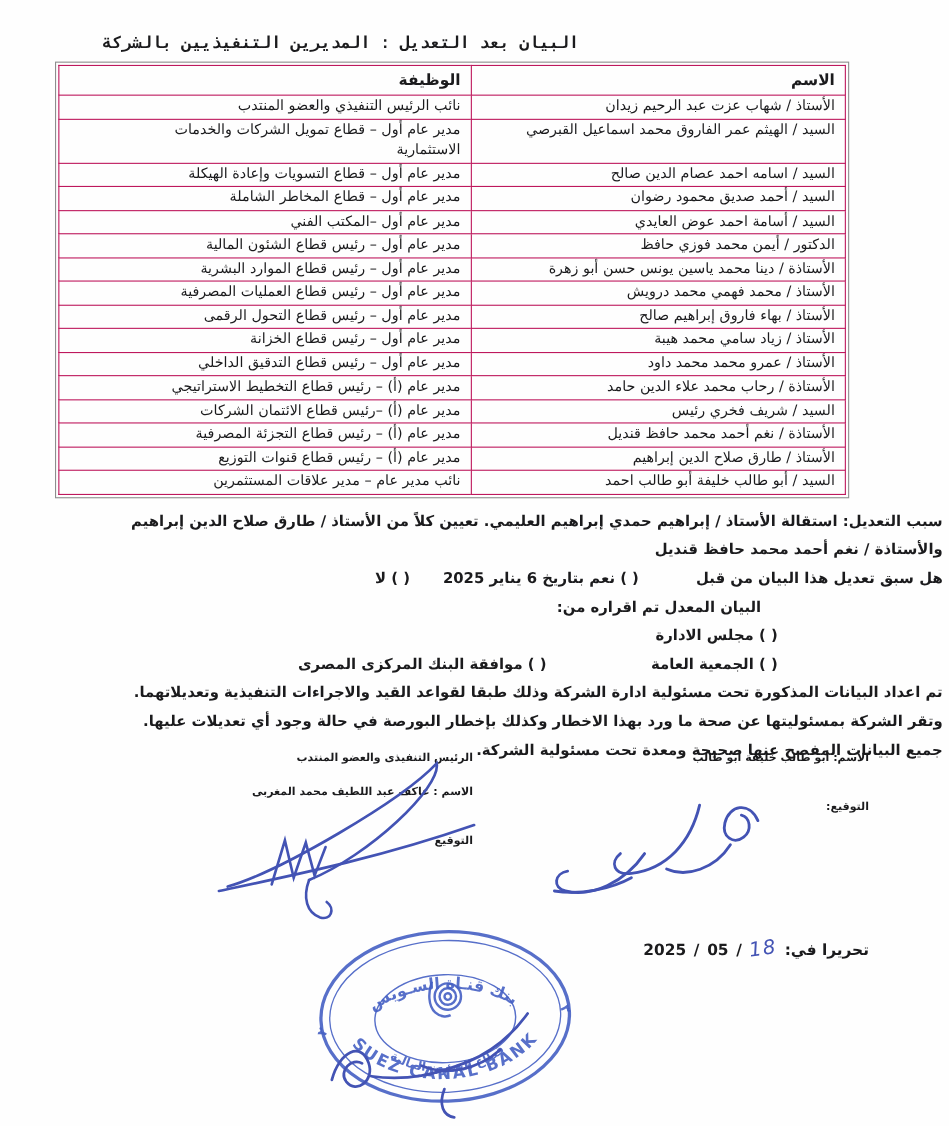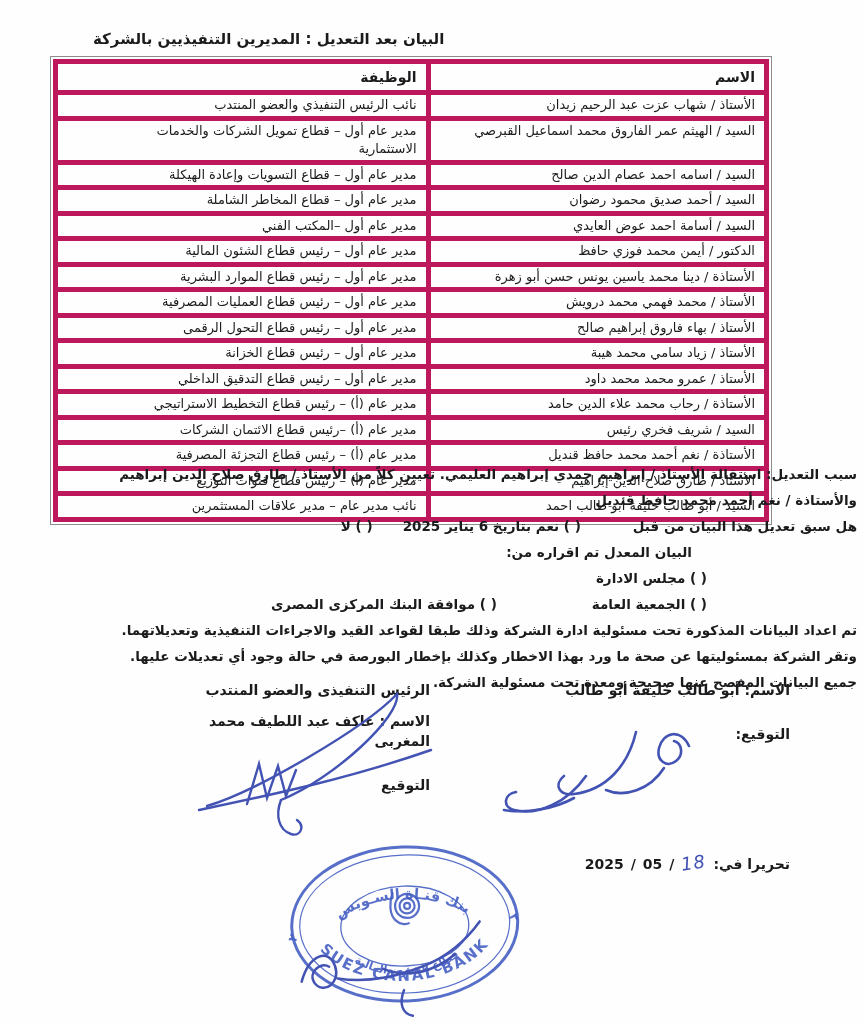--- a/index.html
+++ b/index.html
@@ -14,35 +14,35 @@
     overflow:hidden;
   }
   
   .doc-title{
     padding-top:30px;
     padding-left:93px;
     text-align:left;
     direction:rtl;
     font-size:15px;font-weight:bold;
   }
-  .doc-title span{direction:rtl;unicode-bidi:plaintext;}
+  .doc-title span{direction:rtl;unicode-bidi:plaintext;font-family:Liberation Mono, monospace;}
   
   .table-wrap{
     position:absolute;right:91px;top:56px;
     width:716px;
     border:1px solid #8d8d8d;
     padding:2px;
     background:#fefefe;
   }
   table.exec{
     border-collapse:collapse;width:100%;
     font-size:13px;
   }
   table.exec th,table.exec td{
-    border:5px solid #be185d;
+    border:1px solid #be185d;
     text-align:right;
     padding:1px 9px;
     line-height:18.5px;
     font-weight:normal;
     vertical-align:top;
   }
   table.exec th{font-size:14px;font-weight:bold;height:24px;vertical-align:middle;}
   col.c-name{width:338px;}
   col.c-pos{width:372px;}
   td.pos-cell{white-space:pre-line;}
@@ -53,21 +53,21 @@
     text-align:right;
   }
   .q-line{display:flex;flex-direction:row;align-items:baseline;}
   .q-line .gap1{width:52px;}
   .q-line .gap2{width:30px;}
   .indent-165{margin-right:165px;text-align:right;}
   .indent-150{margin-right:150px;}
   .assembly-line{display:flex;flex-direction:row;align-items:baseline;}
   .assembly-line .gap3{width:95px;}
   
-  .sig-block{position:absolute;font-size:14px;font-weight:bold;text-align:right;line-height:20px;}
+  .sig-block{position:absolute;font-size:10px;font-weight:bold;text-align:right;line-height:20px;}
   .sig-title{margin-bottom:11px;}
   .sig-name{margin-bottom:24px;}
   .sig-svg{position:absolute;}
   
   .date-line{
     position:absolute;top:852px;right:73px;
     font-size:14px;font-weight:bold;
     display:flex;flex-direction:row;align-items:baseline;gap:7px;
   }
   .hand-day{

